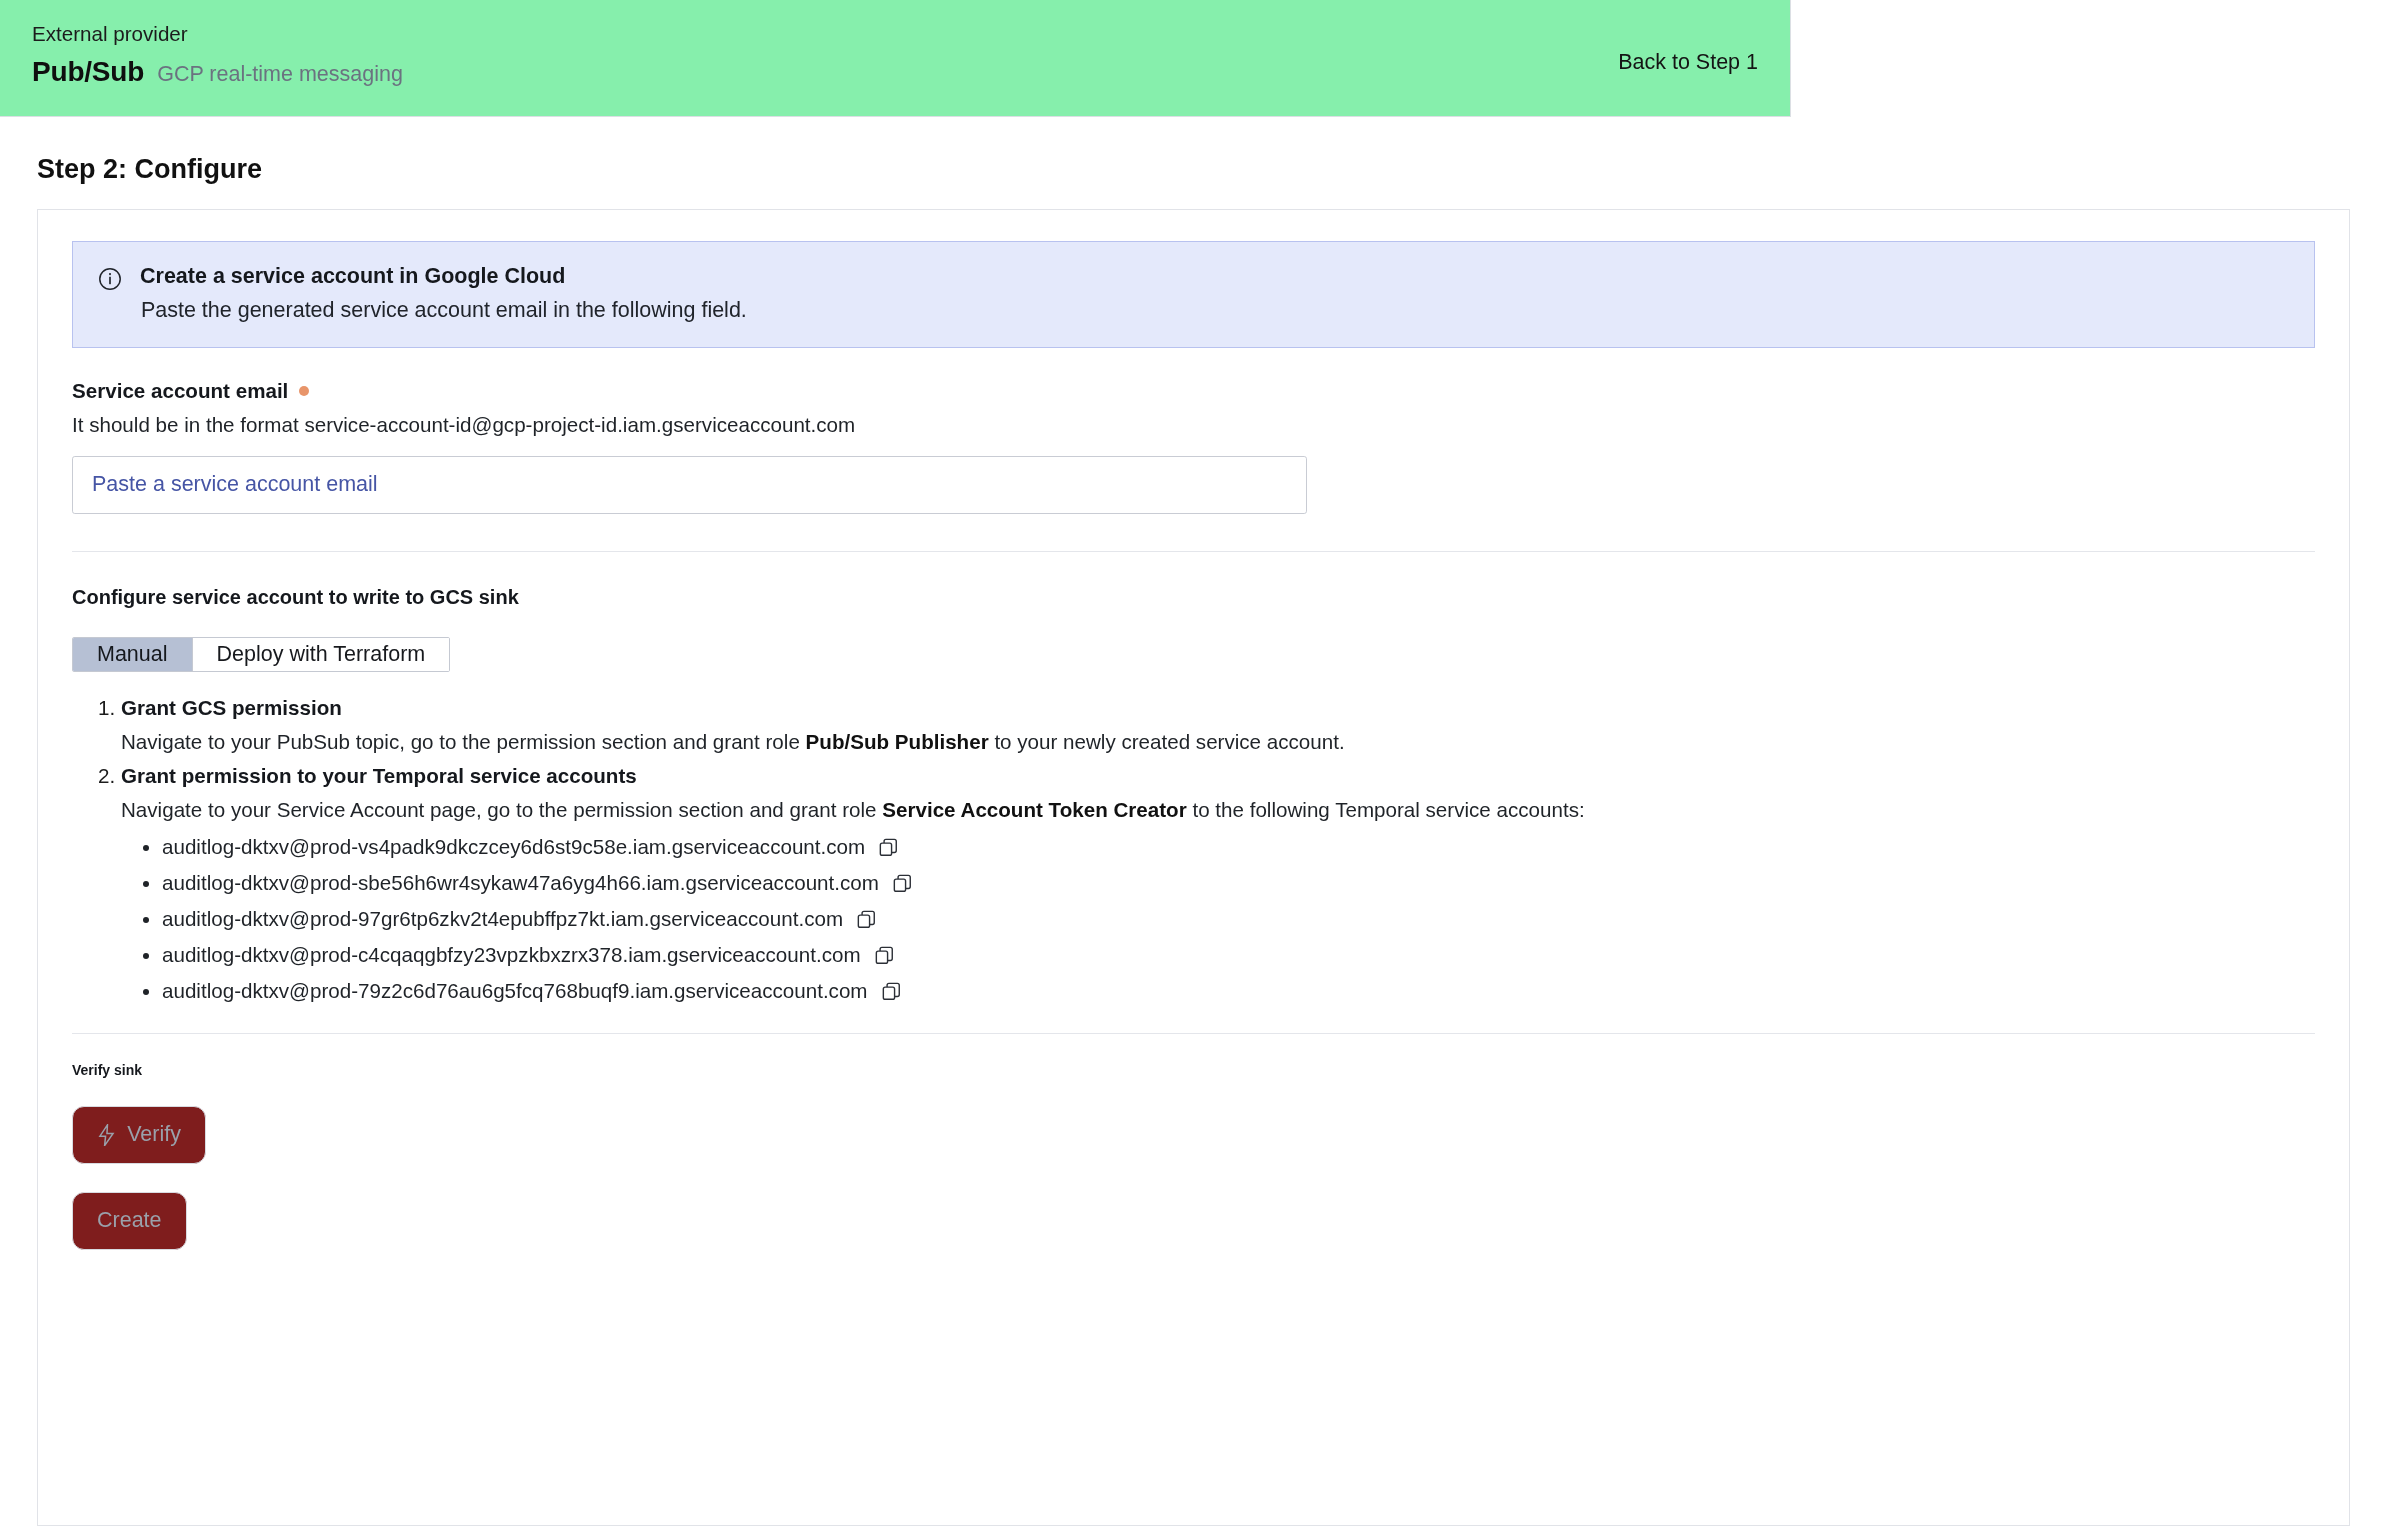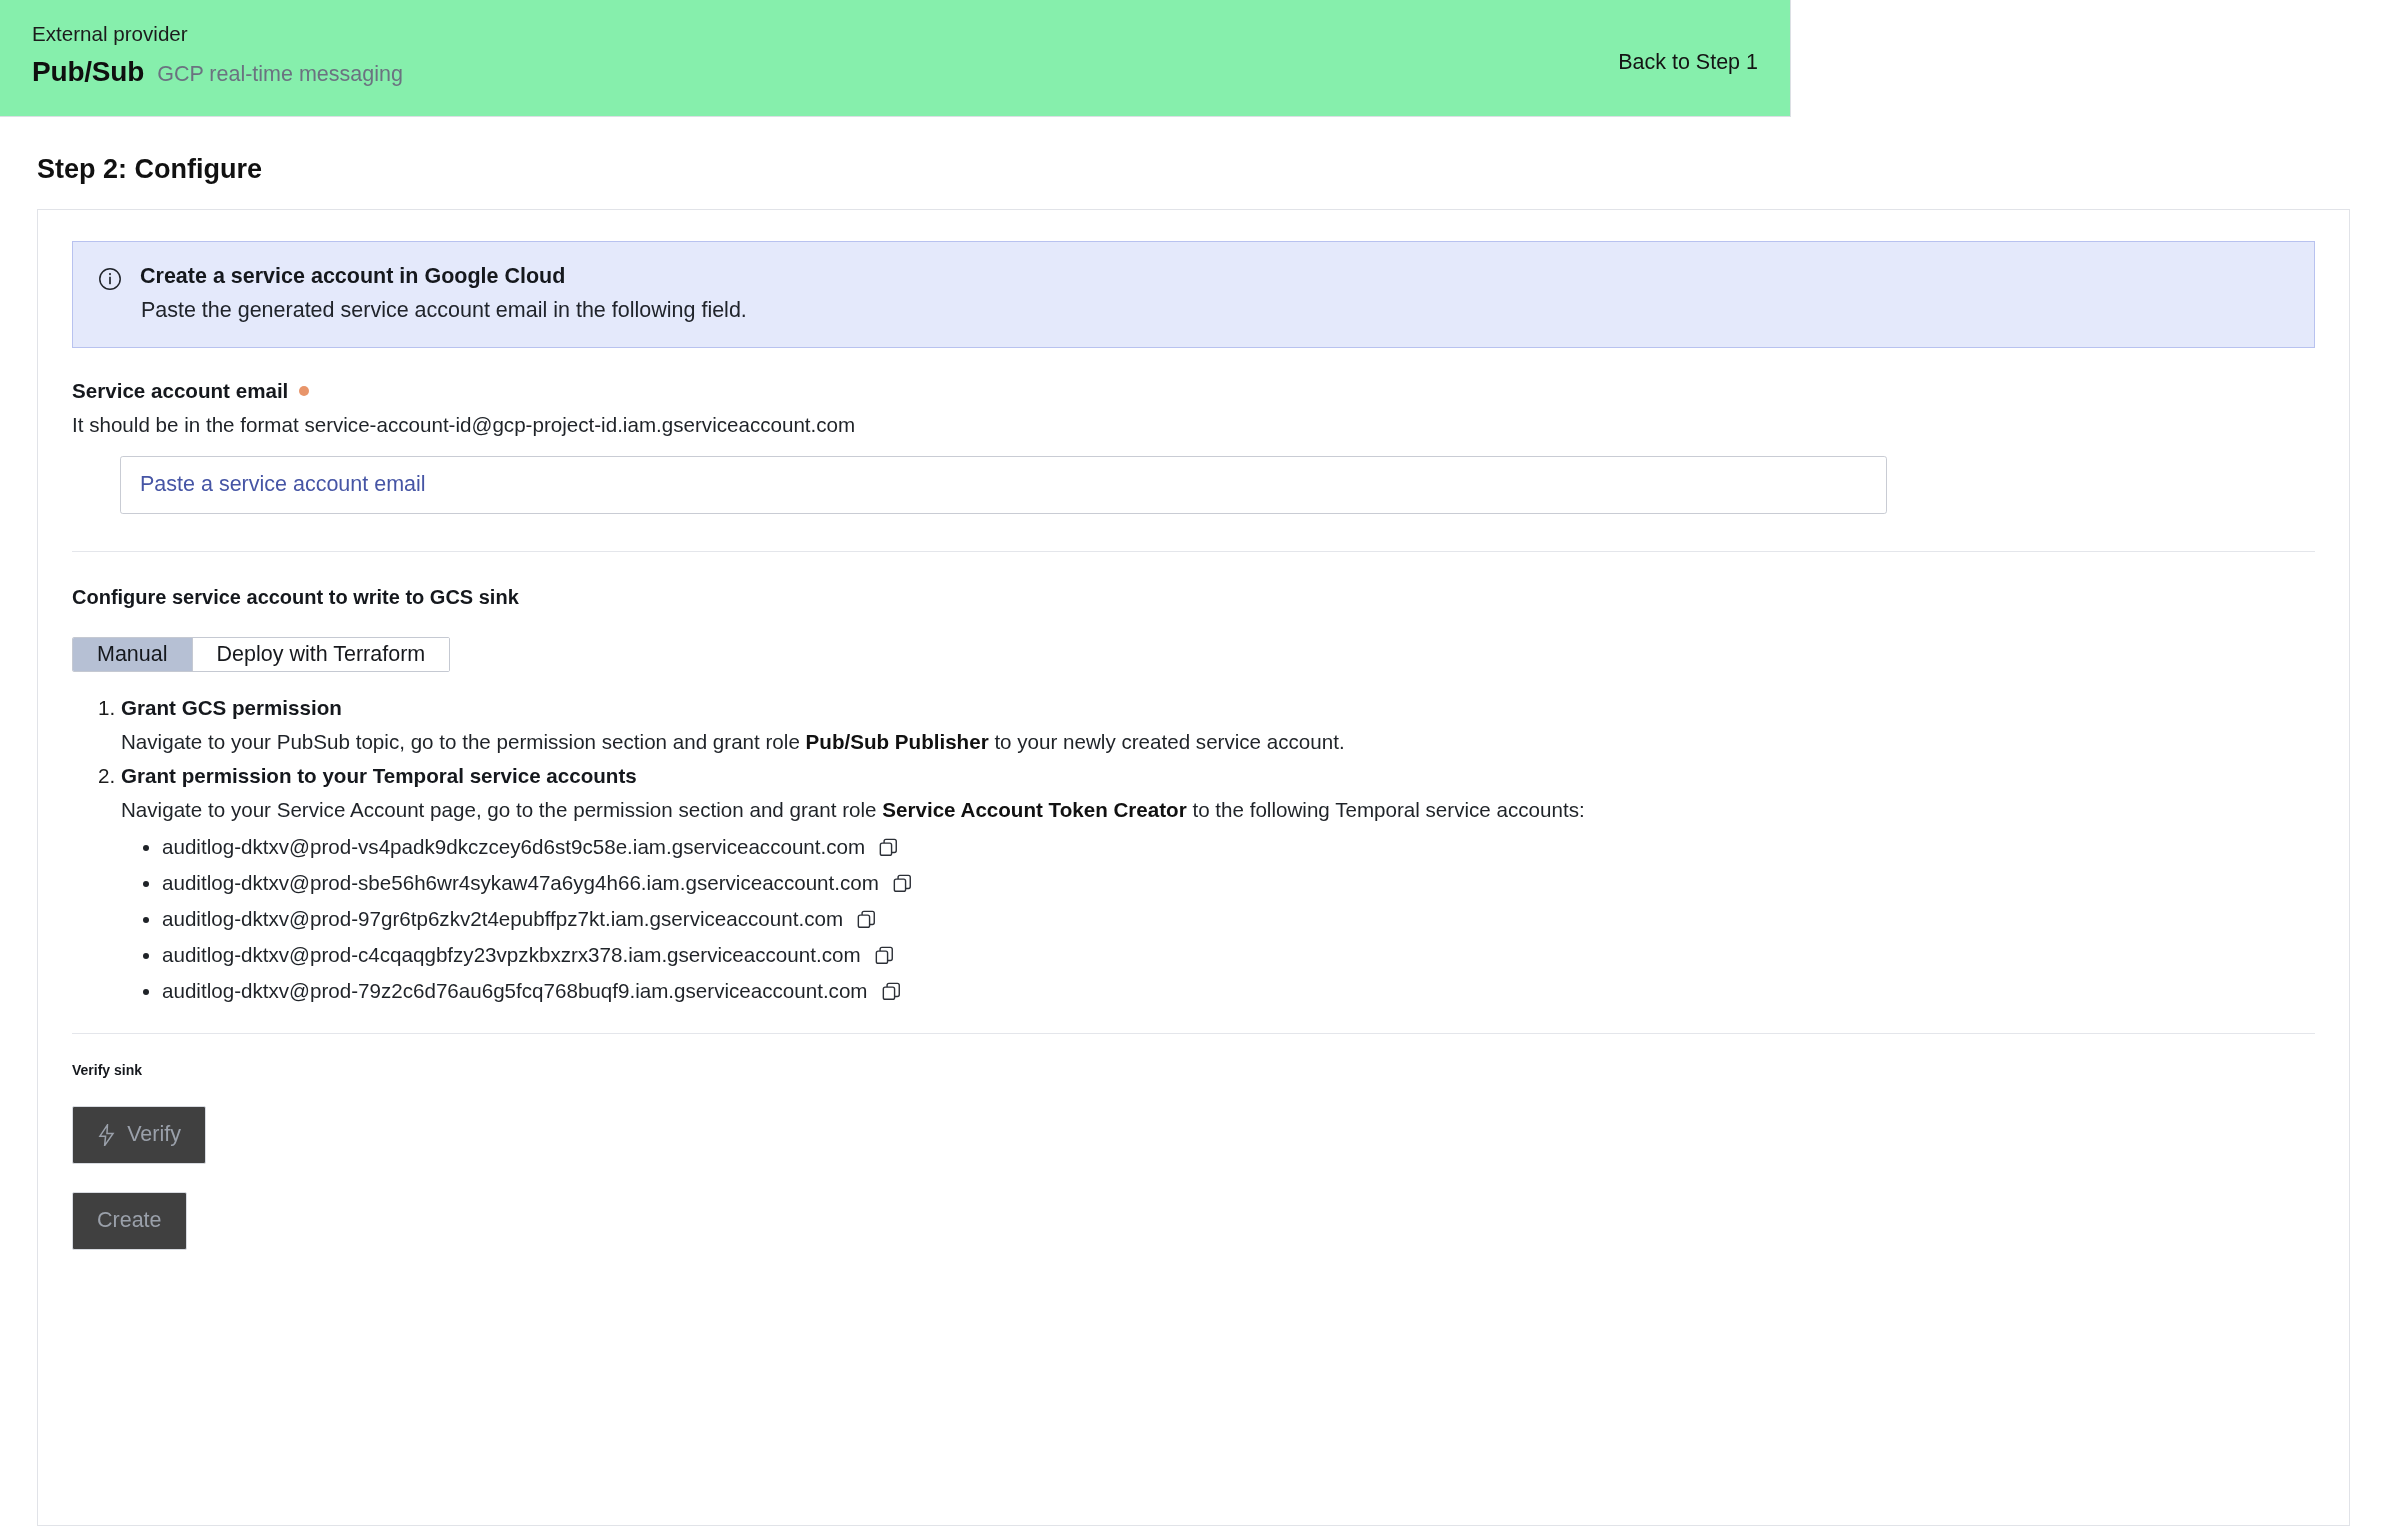--- a/index.html
+++ b/index.html
@@ -138,21 +138,21 @@
     border: 0.9px solid #c9ccd4;
     border-radius: 2.8px;
     background: #ffffff;
     display: flex;
     align-items: center;
     padding: 0 17px;
     font-size: 21.5px;
     color: #3b4ba0;
     width: 100%;
   }
-  .text-input.narrow { width: 1767px; margin-left: 48px; }
+  .text-input.narrow { width: 1235px; }
   .text-input input {
     border: none;
     outline: none;
     background: transparent;
     font-family: "Liberation Sans", sans-serif;
     font-size: 21.5px;
     width: 100%;
     color: #1c1c1c;
   }
   .text-input input::placeholder { color: #4655a5; }
@@ -252,22 +252,22 @@
   }
   .verify-text {
     font-size: 20.6px;
     color: #1f2328;
     margin-top: 11.2px;
   }
   .btn {
     margin-top: 28px;
     height: 58px;
     border: 0.9px solid #d8dbe1;
-    background: #404040;
-    border-radius: 2px;
+    background: #7f1d1d;
+    border-radius: 12px;
     font-size: 21.5px;
     color: #9aa0aa;
     display: inline-flex;
     align-items: center;
     gap: 11.2px;
     padding: 0 24px;
     cursor: default;
   }
   .bolt-icon { width: 19px; height: 22.5px; }
 </style>

